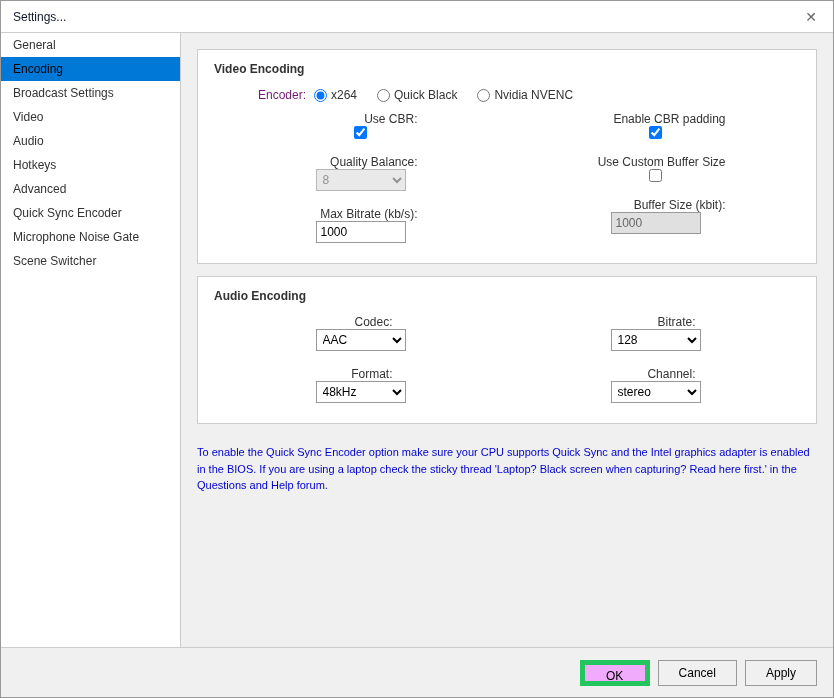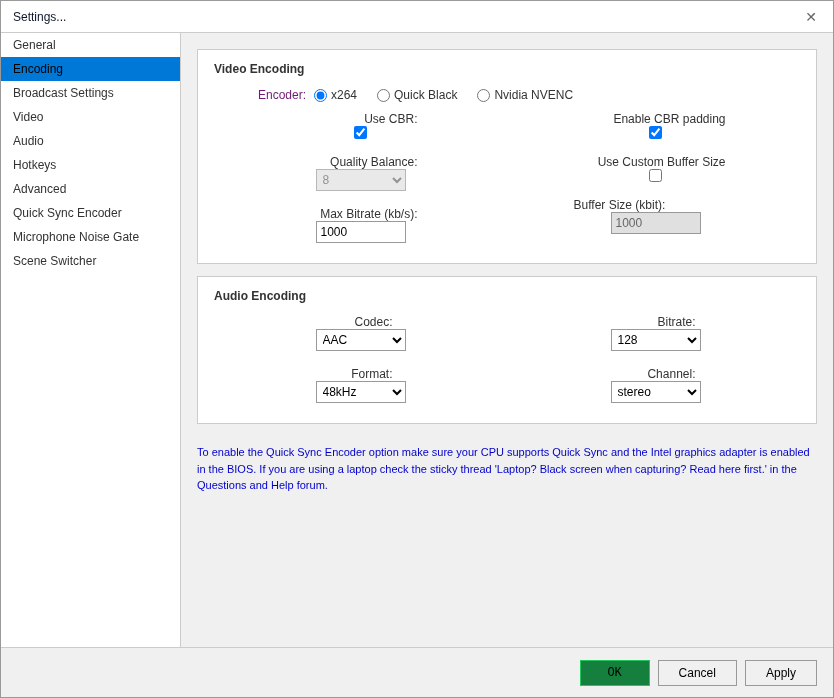--- a/index.html
+++ b/index.html
@@ -171,23 +171,22 @@
     .btn {
       font-size: 12px;
       padding: 4px 20px;
       border: 1px solid #999;
       background: #f0f0f0;
       cursor: pointer;
       height: 26px;
       min-width: 70px;
     }
     .btn.primary {
-      border: 1px solid #22c55e;
-      background: #15803d;
-      font-family: Liberation Mono, monospace;
+      border: 5px solid #22c55e;
+      background: #f0abfc;
     }
   </style>
 </head>
 <body>
 
 <div class="window">
 
   <div class="title-bar">
     <span class="title-bar-title">Settings...</span>
     <button class="close-btn">✕</button>
@@ -259,21 +258,21 @@
               <span class="form-label" style="width:160px;text-align:right;">Enable CBR padding</span>
               <input type="checkbox" checked="" class="form-control" style="height: auto; border: none; margin-left: 4px;">
             </div>
 
             <div class="form-row">
               <span class="form-label" style="width:160px;text-align:right;">Use Custom Buffer Size</span>
               <input type="checkbox" class="form-control" style="height: auto; border: none; margin-left: 4px;">
             </div>
 
             <div class="form-row">
-              <span class="form-label" style="width:160px;text-align:left;">Buffer Size (kbit):</span>
+              <span class="form-label" style="width:160px;text-align:right;">Buffer Size (kbit):</span>
               <input type="text" class="form-control" value="1000" disabled="" style="margin-left: 4px;">
             </div>
           </div>
         </div>
       </div>
 
       <div class="section">
         <div class="section-title">Audio Encoding</div>
 
         <div class="two-col-grid">

